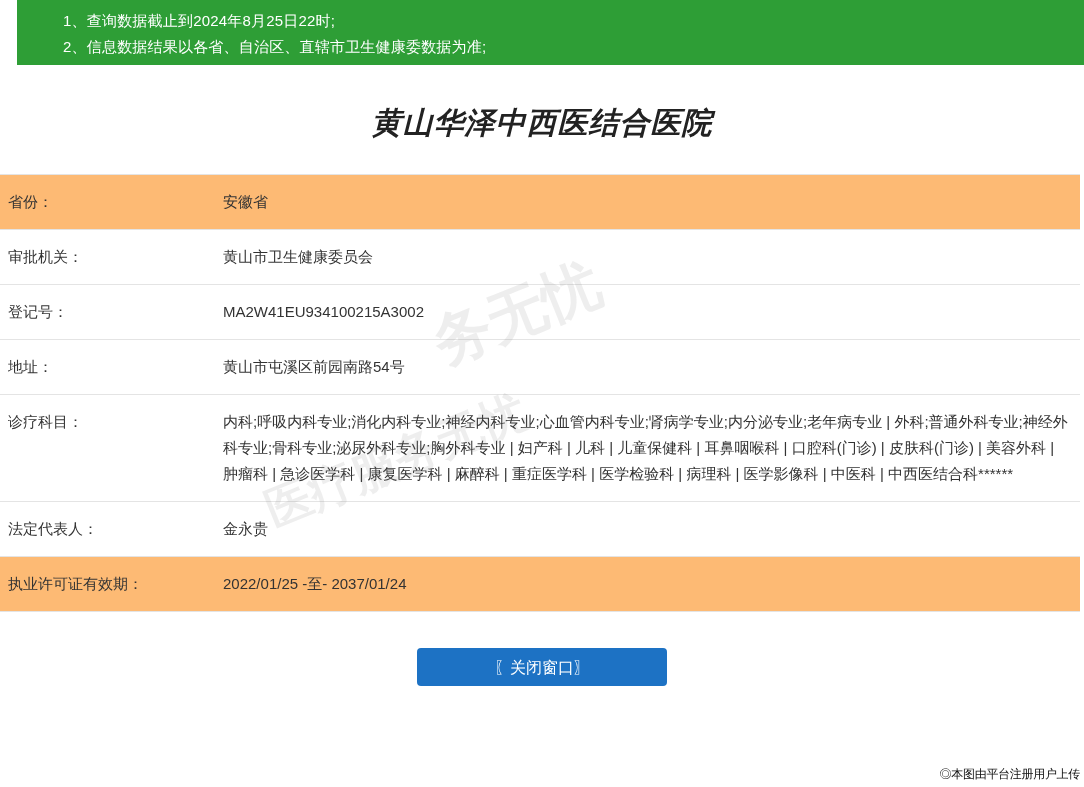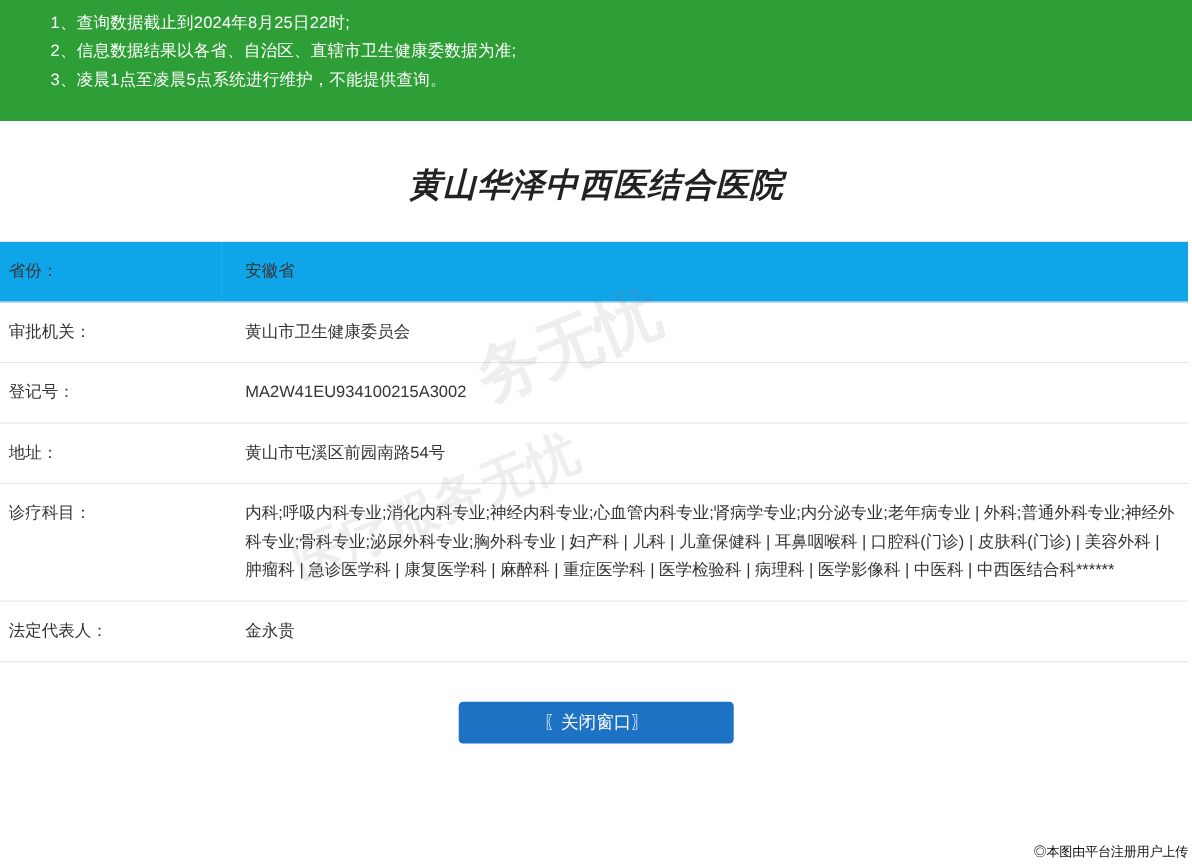--- a/index.html
+++ b/index.html
@@ -15,21 +15,22 @@
     overflow: hidden;
     position: relative;
   }
 
   
   .notice-bar {
     background: #2e9e36;
     color: #ffffff;
     padding: 8px 0 10px 0;
     box-sizing: border-box;
-    height: 110px;
+    height: 65px;
+    margin-left: 17px;
   }
   .notice-line {
     font-size: 15px;
     line-height: 26px;
     padding-left: 46px;
     white-space: nowrap;
     letter-spacing: 0.2px;
   }
 
   
@@ -65,21 +66,21 @@
     padding-left: 8px;
     color: #333333;
     white-space: nowrap;
   }
   .info-table td.value {
     padding-left: 22px;
     color: #333333;
     word-break: break-all;
   }
   .row-alt {
-    background: #0ea5e9;
+    background: #fdba74;
   }
   .dept-value {
     line-height: 30px;
   }
 
   
   .footer {
     text-align: center;
     padding-top: 36px;
   }
@@ -157,20 +158,24 @@
       <td class="value">黄山市屯溪区前园南路54号</td>
     </tr>
     <tr>
       <td class="label">诊疗科目：</td>
       <td class="value dept-value">内科;呼吸内科专业;消化内科专业;神经内科专业;心血管内科专业;肾病学专业;内分泌专业;老年病专业 | 外科;普通外科专业;神经外科专业;骨科专业;泌尿外科专业;胸外科专业 | 妇产科 | 儿科 | 儿童保健科 | 耳鼻咽喉科 | 口腔科(门诊) | 皮肤科(门诊) | 美容外科 | 肿瘤科 | 急诊医学科 | 康复医学科 | 麻醉科 | 重症医学科 | 医学检验科 | 病理科 | 医学影像科 | 中医科 | 中西医结合科******</td>
     </tr>
     <tr>
       <td class="label">法定代表人：</td>
       <td class="value">金永贵</td>
     </tr>
+    <tr class="row-alt">
+      <td class="label">执业许可证有效期：</td>
+      <td class="value">2022/01/25 -至- 2037/01/24</td>
+    </tr>
   </tbody>
 </table>
 
 <div class="footer">
   <button class="close-btn">〖关闭窗口〗</button>
 </div>
 
 <div class="watermark wm1">务无忧</div>
 <div class="watermark wm2">医疗服务无忧</div>
 <div class="corner-note">◎本图由平台注册用户上传</div>

